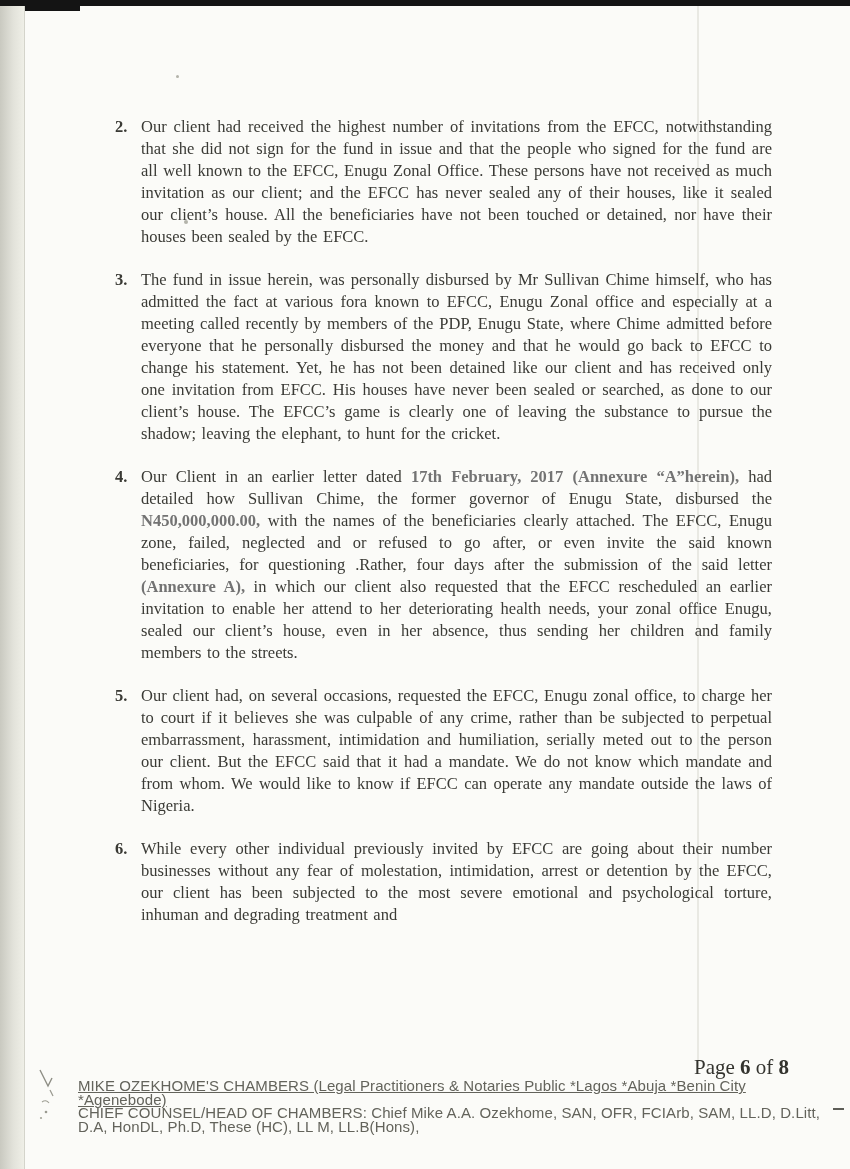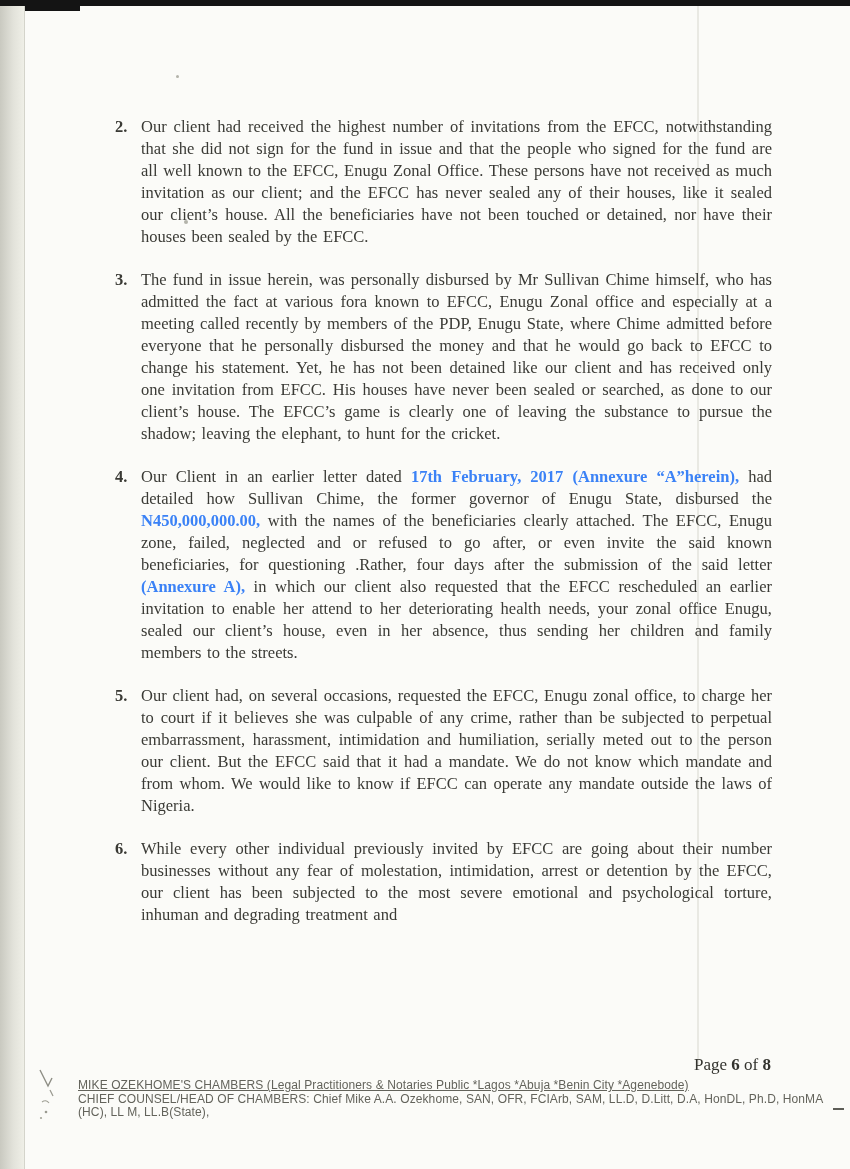--- a/index.html
+++ b/index.html
@@ -52,35 +52,35 @@
     margin: 0 0 21px 0;
     font-size: 16.5px;
     line-height: 22px;
     text-align: justify;
     word-spacing: 1.5px;
   }
   .para-num {
     position: absolute; left: 0; top: 0;
     font-weight: 700;
   }
-  .para-text b { font-weight: 700; color: #3b82f6; }
+  .para-text b { font-weight: 700; color: #737373; }
 
   
   .page-indicator {
     position: absolute; left: 694px; top: 1055px;
-    font-size: 17px; color: #33332e;
+    font-size: 21px; color: #33332e;
     white-space: pre;
   }
   .page-indicator b { font-weight: 700; }
 
   
   .chambers-footer {
     position: absolute; left: 78px; top: 1079px; width: 748px;
     font-family: "Liberation Sans", sans-serif;
-    font-size: 12px; line-height: 13.5px;
+    font-size: 15px; line-height: 13.5px;
     color: #63635b;
     letter-spacing: 0.1px;
   }
   .chambers-footer .underlined { text-decoration: underline; }
 </style>
 </head>
 <body>
 
 <div class="scan-page">
 
@@ -120,16 +120,16 @@
       <div class="para">
     <span class="para-num">6.</span>
     <span class="para-text"><span>While every other individual previously invited by EFCC are going about their number businesses without any fear of molestation, intimidation, arrest or detention by the EFCC, our client has been subjected to the most severe emotional and psychological torture, inhuman and degrading treatment and</span></span>
   </div>
     </main>
 
   <div class="page-indicator"><span>Page </span><b>6</b><span> of </span><b>8</b></div>
 
   <footer class="chambers-footer">
     <div class="underlined">MIKE OZEKHOME'S CHAMBERS (Legal Practitioners &amp; Notaries Public *Lagos *Abuja *Benin City *Agenebode)</div>
-    <div>CHIEF COUNSEL/HEAD OF CHAMBERS: Chief Mike A.A. Ozekhome, SAN, OFR, FCIArb, SAM, LL.D, D.Litt, D.A, HonDL, Ph.D, HonMA (HC), LL M, LL.B(State),</div>
+    <div>CHIEF COUNSEL/HEAD OF CHAMBERS: Chief Mike A.A. Ozekhome, SAN, OFR, FCIArb, SAM, LL.D, D.Litt, D.A, HonDL, Ph.D, These (HC), LL M, LL.B(Hons),</div>
   </footer>
 
 </div>
 
 </body></html>

